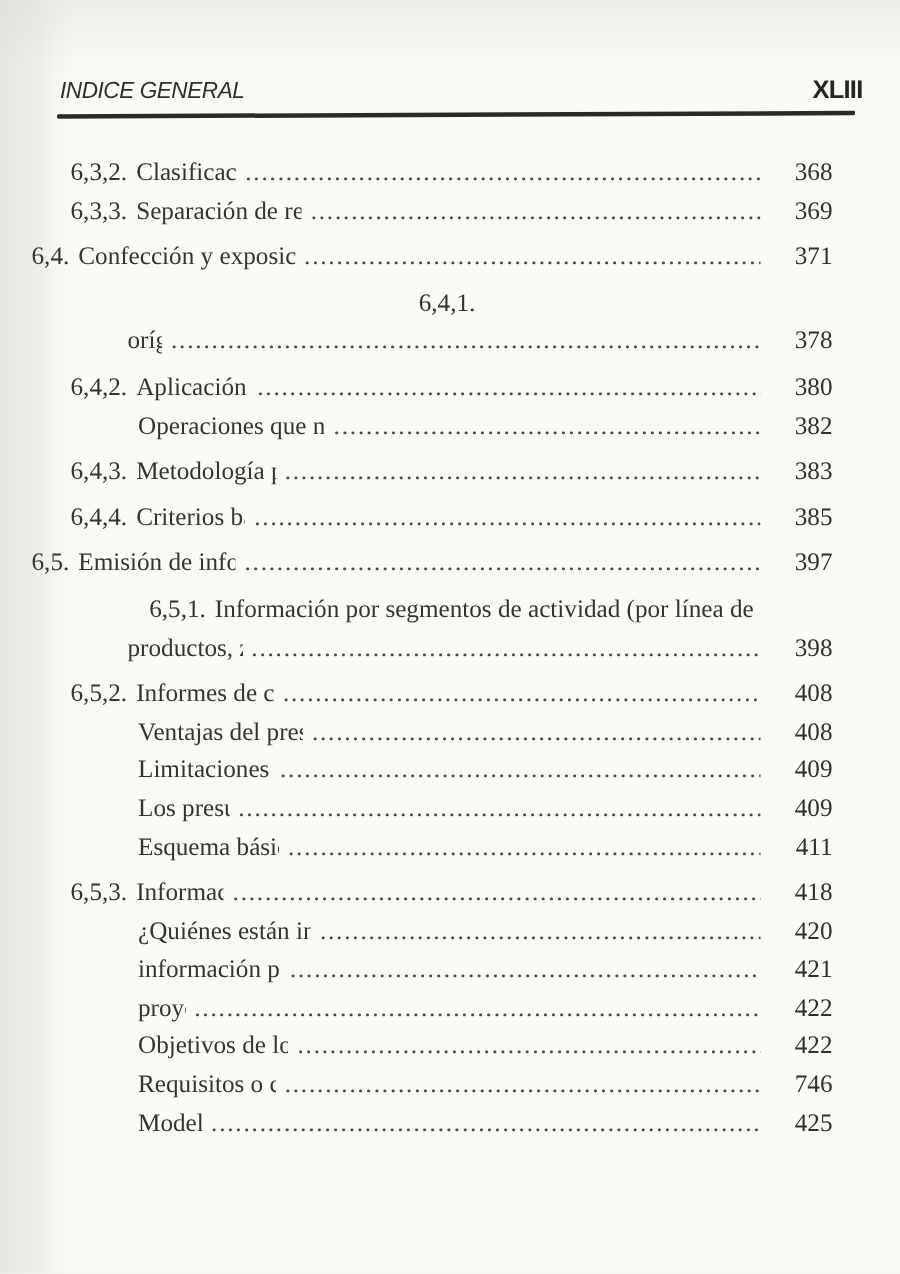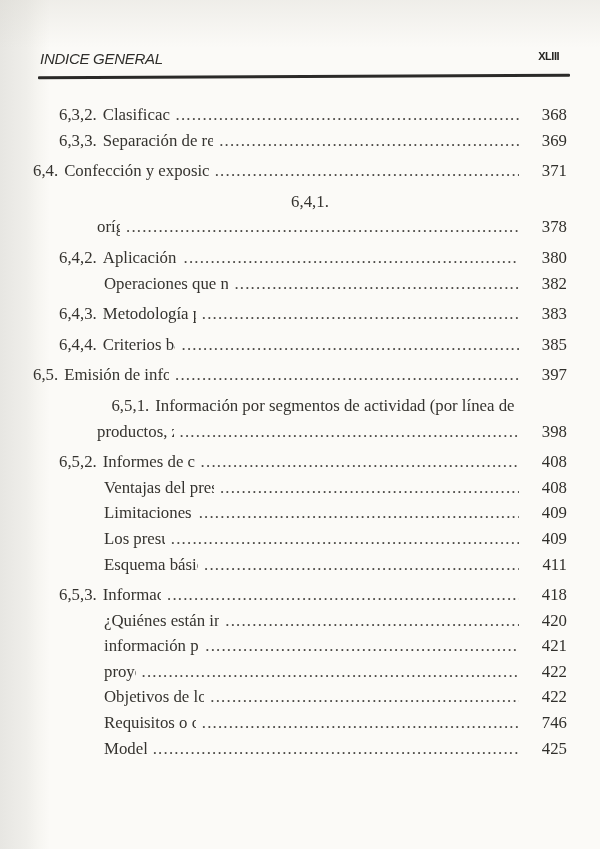--- a/index.html
+++ b/index.html
@@ -18,52 +18,52 @@
   .sheet{
     position:relative;
     width:600px;height:849px;
     background:
       linear-gradient(180deg, rgba(216,214,207,0.35) 0px, rgba(216,214,207,0) 48px),
       linear-gradient(90deg, #e7e6e2 0px, #efeeea 26px, #f6f5f1 38px, var(--paper) 50px);
     overflow:hidden;
   }
   .header{
     position:absolute;
-    left:40px;right:41px;top:50px;
+    left:40px;right:25px;top:50px;
     display:flex;
     justify-content:space-between;
-    align-items:flex-start;
+    align-items:flex-end;
     font-family:"Liberation Sans","DejaVu Sans",sans-serif;
   }
   .running-head{
     font-style:italic;
     font-size:15.5px;
     letter-spacing:-0.3px;
     color:#2f2e2b;
     transform:scaleX(0.97);
     transform-origin:left;
   }
   .folio{
     font-weight:700;
-    font-size:11px;
+    font-size:17px;
     letter-spacing:-0.5px;
     color:#262522;
   }
   .rule{
     position:absolute;
     left:38px;right:30px;top:75px;
     height:2.6px;
     background:#2b2a28;
     transform:rotate(-0.25deg);
     border-radius:1px;
   }
   .toc{
     position:absolute;
     top:102px;
-    left:33px;
+    left:21px;
     width:534px;
   }
   .row{
     display:flex;
     align-items:baseline;
     line-height:25.6px;
     font-size:16.8px;
     white-space:nowrap;
   }
   .row.gap{margin-top:5px;justify-content:center;}

